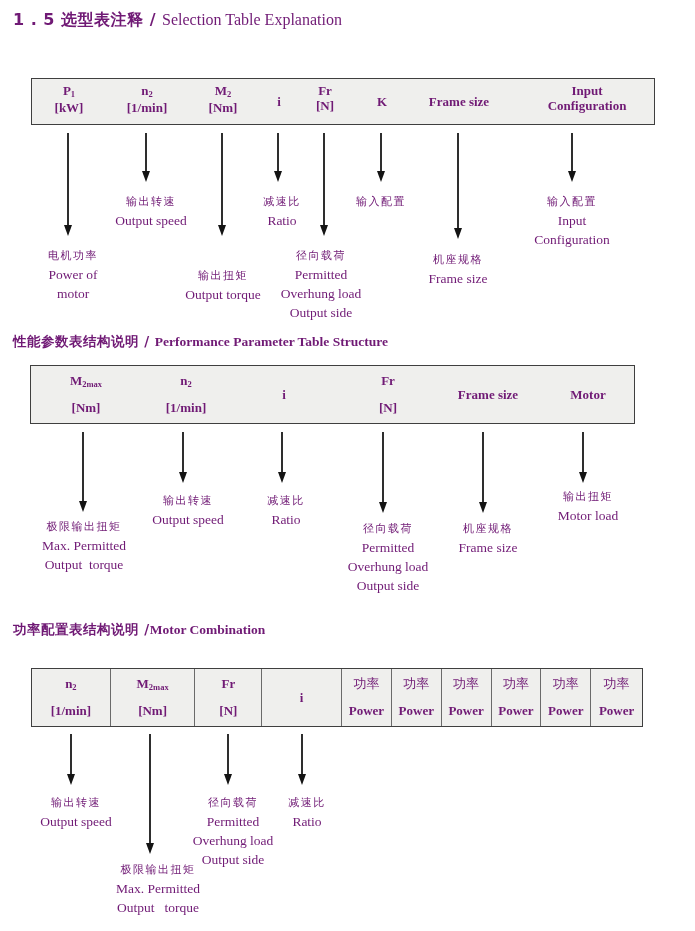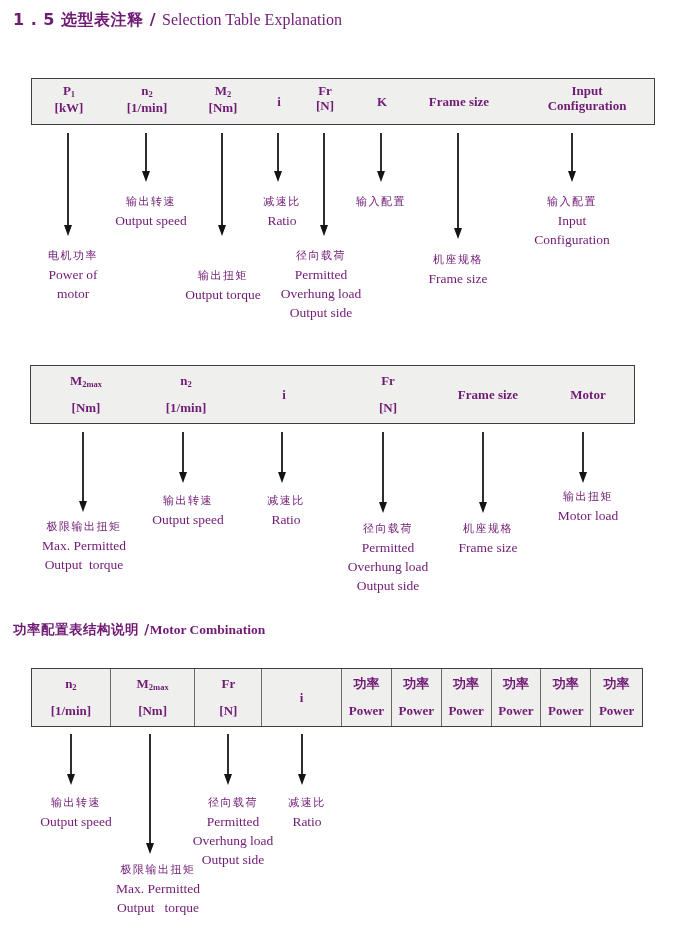--- a/index.html
+++ b/index.html
@@ -21,21 +21,21 @@
     box-sizing:border-box;
   }
   .cell{position:absolute;top:0;bottom:0;display:flex;flex-direction:column;
         align-items:center;text-align:center;box-sizing:border-box;}
   .cell.two{justify-content:space-between;}
   .cell.one{justify-content:center;}
   .pad3{padding:4px 0 12px 0;}
   .pad6{padding:7px 0 8px 0;}
   .cl1,.cl2{font-weight:bold;font-size:13px;line-height:15px;white-space:nowrap;}
   .sub{font-size:8.5px;position:relative;bottom:-2px;}
-  .zhcell{font-weight:bold;font-family:"DejaVu Sans","Liberation Sans",sans-serif;font-size:13px;}
+  .zhcell{font-weight:normal;font-family:"DejaVu Sans","Liberation Sans",sans-serif;font-size:13px;}
   
   .ptable.flex{display:flex;flex-direction:row;}
   .fcell{position:relative;display:flex;flex-direction:column;align-items:center;
          justify-content:space-between;text-align:center;box-sizing:border-box;
          border-right:1px solid #6a6a6a;padding:7px 0 8px 0;}
   .fcell.one{justify-content:center;}
   .fcell:last-child{border-right:none;}
   
   .arrow{position:absolute;width:10px;display:flex;flex-direction:column;align-items:center;}
   .arrow .stem{width:1.4px;flex:1;background:#2e2e2e;}
@@ -151,20 +151,23 @@
   <div class="callout" style="left:383px;top:250px;">
     <div class="c-zh">机座规格</div>
     <div class="c-en">Frame size</div>
   </div>
   <div class="callout" style="left:497px;top:192px;">
     <div class="c-zh">输入配置</div>
     <div class="c-en">Input</div>
     <div class="c-en">Configuration</div>
   </div>
 
+  <div class="heading" style="top:333px;">
+    <span class="h-zh">性能参数表结构说明 / </span><span class="h-en">Performance Parameter Table Structure</span>
+  </div>
 
   <div class="ptable" style="left:30px;top:365px;width:605px;height:59px;">
     <div class="cell two pad6" style="left:15px;width:80px;">
       <div class="cl1"><span>M</span><span class="sub">2max</span></div>
       <div class="cl2">[Nm]</div>
     </div>
     <div class="cell two pad6" style="left:115px;width:80px;">
       <div class="cl1"><span>n</span><span class="sub">2</span></div>
       <div class="cl2">[1/min]</div>
     </div>

